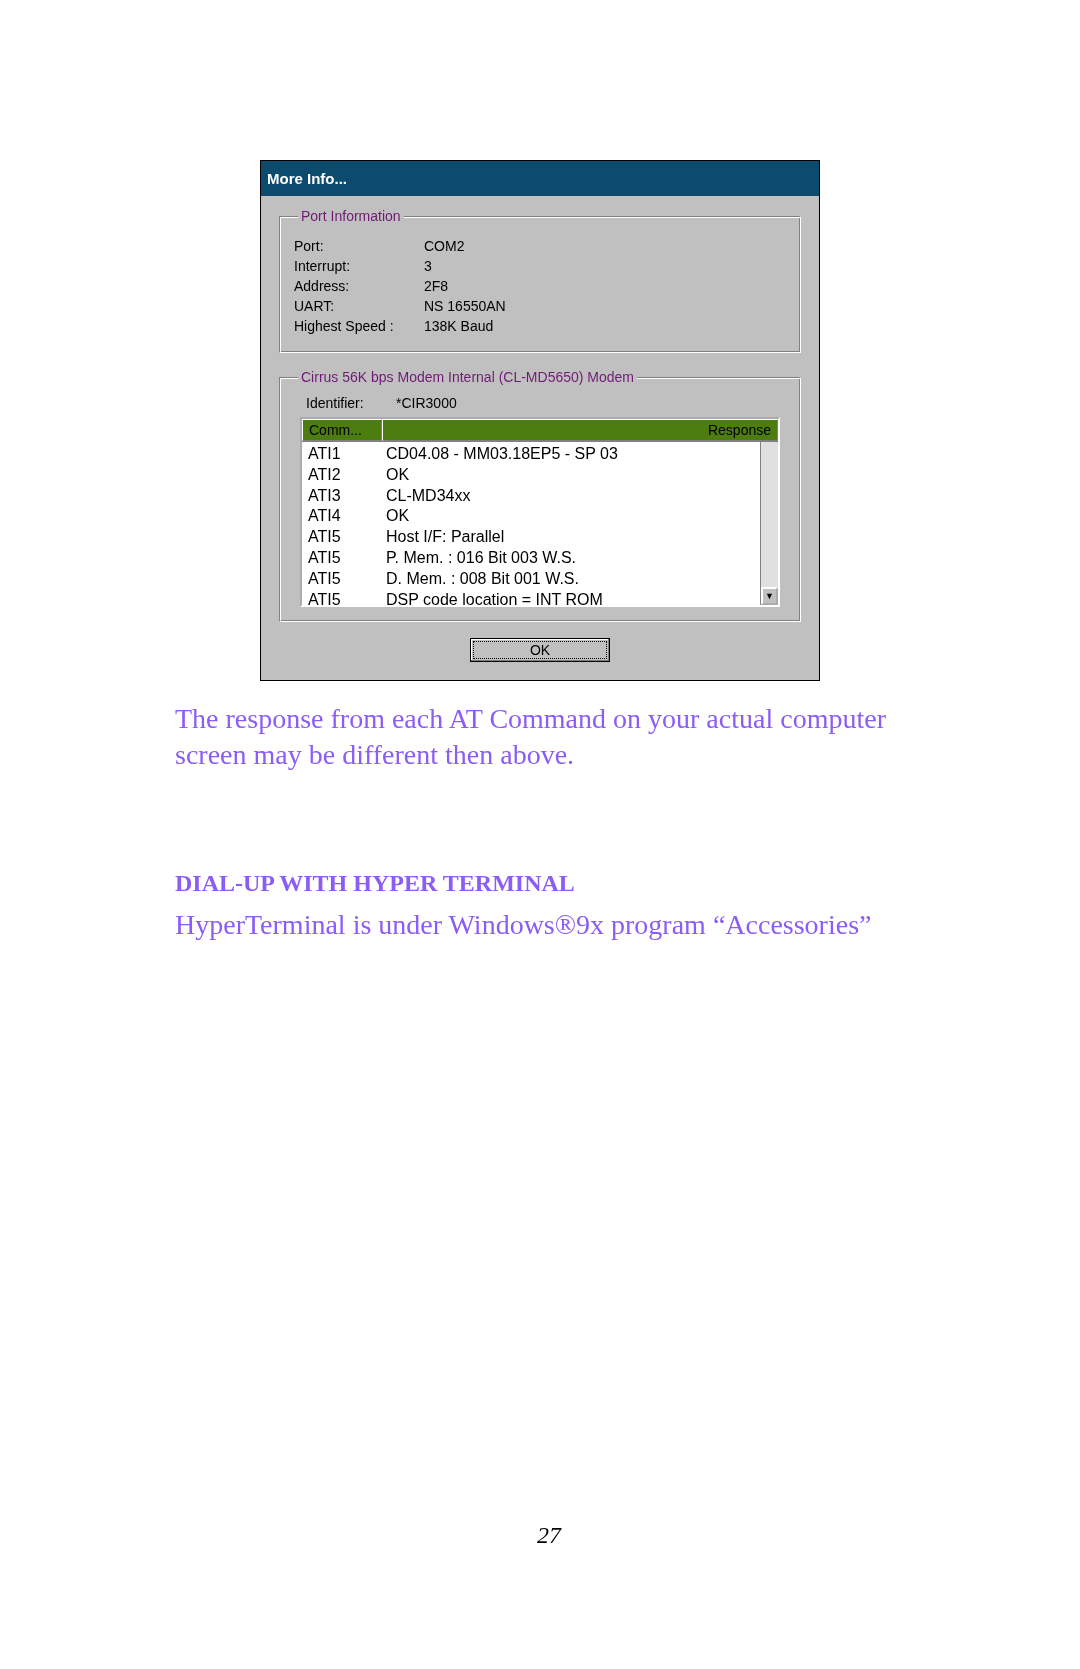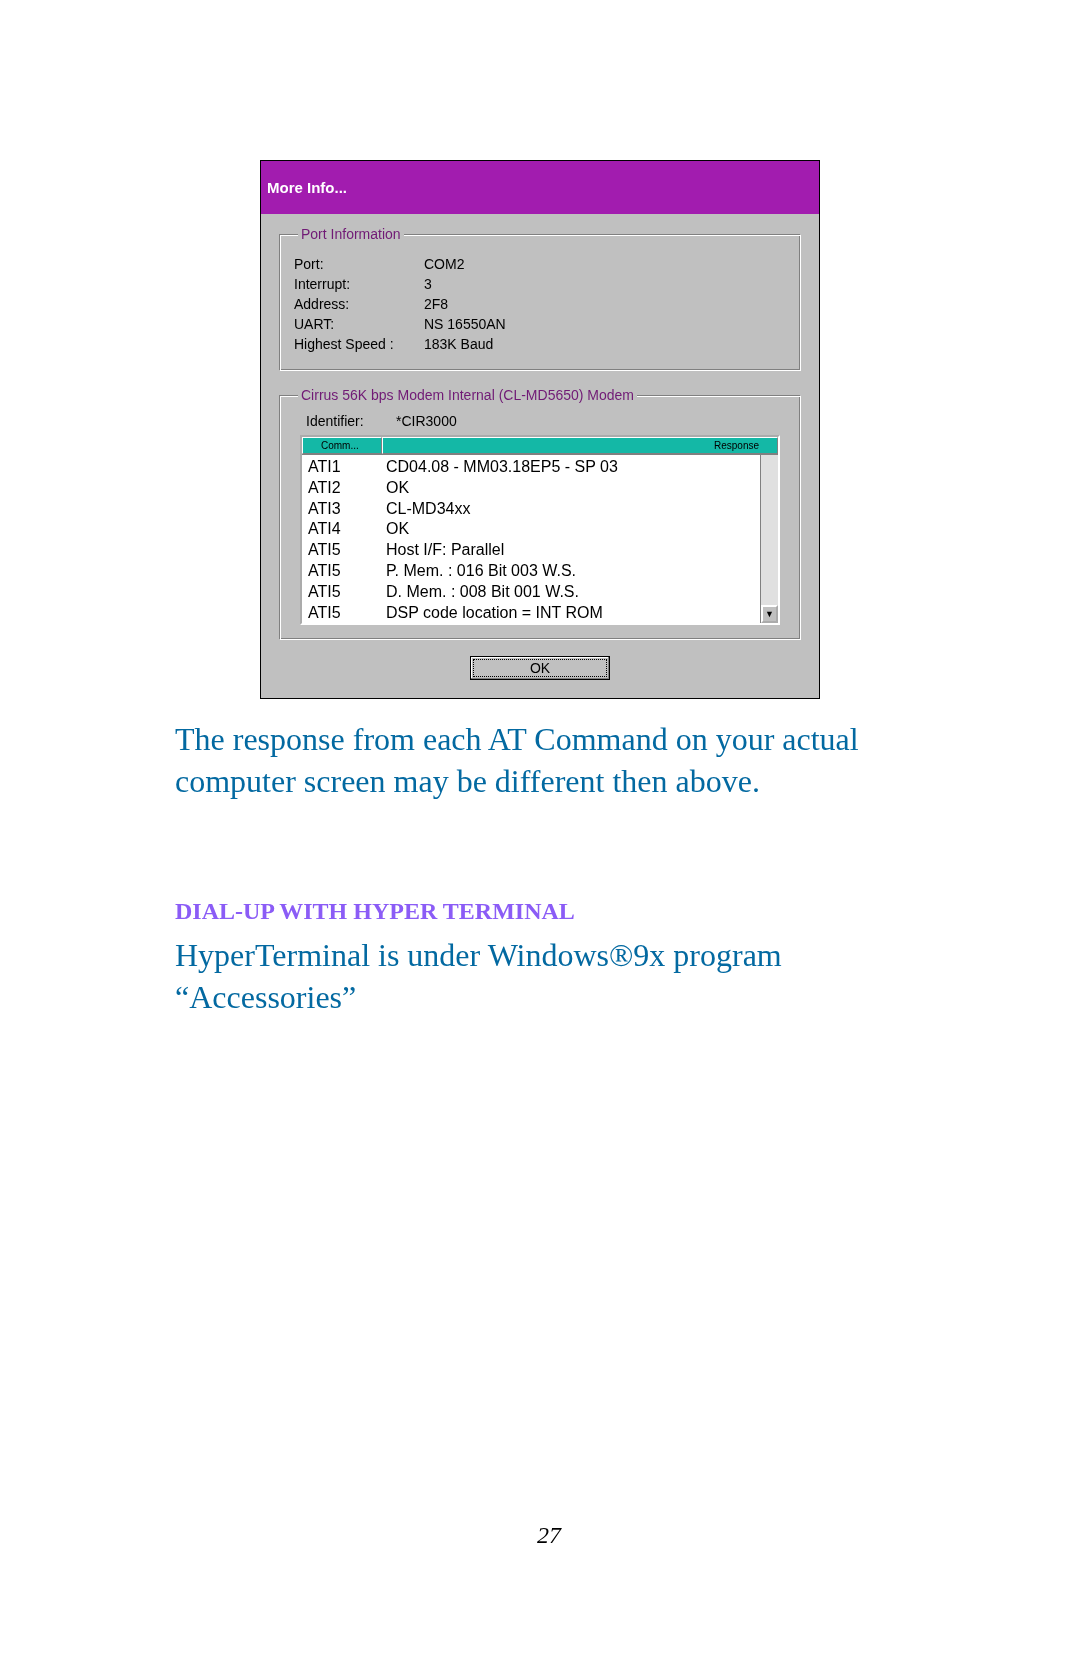--- a/index.html
+++ b/index.html
@@ -12,23 +12,23 @@
       position: relative;
     }
     .dialog {
       width: 560px;
       margin: 0 auto 20px auto;
       border: 1px solid #000;
       background: #c0c0c0;
       font-family: Arial, sans-serif;
     }
     .title-bar {
-      background: #a21caf;
+      background: #0c4a6e;
       color: #ffffff;
-      padding: 18px 6px;
+      padding: 9px 6px;
       font-size: 15px;
       font-weight: bold;
       font-family: Arial, sans-serif;
     }
     .dialog-body {
       padding: 12px 18px 18px 18px;
     }
     fieldset {
       border: 1px solid #808080;
       border-top-color: #808080;
@@ -77,27 +77,27 @@
       position: relative;
     }
     .listview-header {
       display: flex;
       background: #c0c0c0;
       border-bottom: 1px solid #808080;
       position: relative;
       z-index: 2;
     }
     .listview-header .col {
-      font-size: 10px;
-      padding: 2px 18px;
+      font-size: 14px;
+      padding: 2px 6px;
       border-right: 1px solid #808080;
       border-bottom: 1px solid #808080;
       border-top: 1px solid #fff;
       border-left: 1px solid #fff;
-      background: #14b8a6;
+      background: #4d7c0f;
     }
     .col-comm { width: 80px; }
     .col-resp { flex: 1; text-align: right; }
     .listview-rows {
       padding: 2px 6px 2px 6px;
     }
     .lv-row {
       display: flex;
       font-size: 16px;
       line-height: 1.3;
@@ -139,24 +139,24 @@
       padding: 3px 0;
       font-size: 14px;
       background: #c0c0c0;
       border: 1px solid #000;
       outline: 1px dotted #000;
       outline-offset: -4px;
       box-shadow: inset -1px -1px 0 #808080, inset 1px 1px 0 #fff;
       text-align: center;
     }
     .body-text {
-      font-size: 32px;
+      font-size: 28px;
       line-height: 1.3;
       margin: 10px 0 0 0;
-      color: #0369a1;
+      color: #8b5cf6;
     }
     .section-heading {
       font-size: 24px;
       font-weight: bold;
       margin-top: 96px;
       margin-bottom: 10px;
       color: #8b5cf6;
     }
     .page-number {
       position: absolute;
@@ -190,21 +190,21 @@
       <div class="info-row">
         <span class="info-label">Address:</span>
         <span class="info-value">2F8</span>
       </div>
       <div class="info-row">
         <span class="info-label">UART:</span>
         <span class="info-value">NS 16550AN</span>
       </div>
       <div class="info-row">
         <span class="info-label">Highest Speed :</span>
-        <span class="info-value">183K Baud</span>
+        <span class="info-value">138K Baud</span>
       </div>
     </fieldset>
 
     <fieldset>
       <legend>Cirrus 56K bps Modem Internal (CL-MD5650) Modem</legend>
       <div class="identifier-row">
         <span class="id-label">Identifier:</span>
         <span>*CIR3000</span>
       </div>
 

